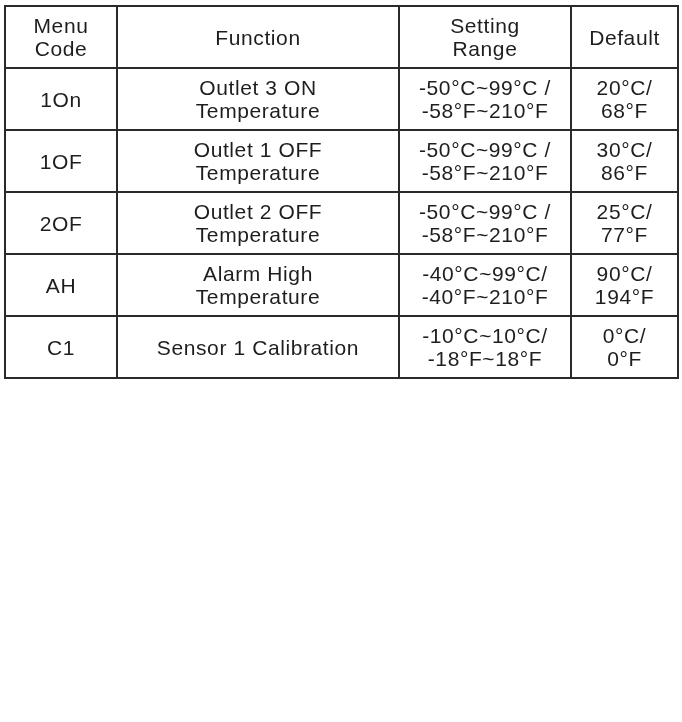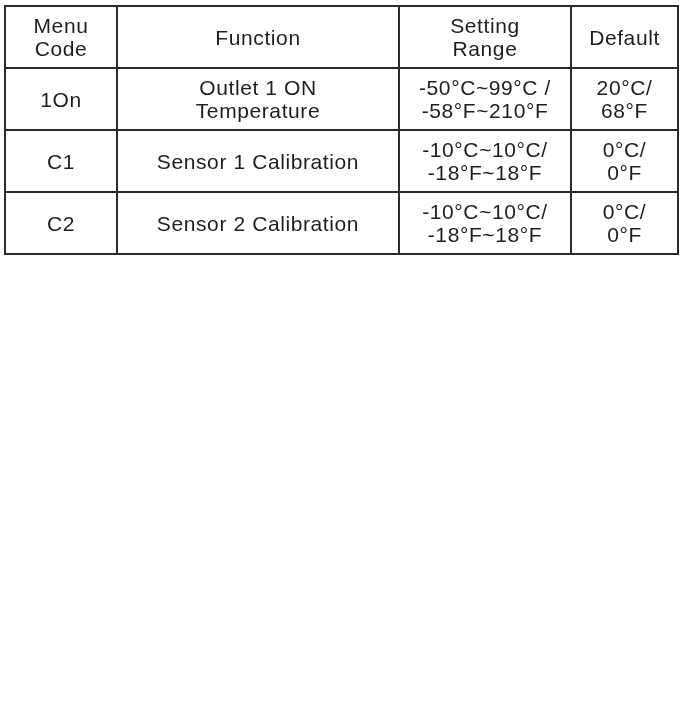--- a/index.html
+++ b/index.html
@@ -28,37 +28,56 @@
       <tr class="h64">
     <th>Menu
 Code</th>
     <th>Function</th>
     <th>Setting
 Range</th>
     <th>Default</th>
   </tr>
   <tr class="h64">
     <td>1On</td>
-    <td>Outlet 1 ON
+    <td>Outlet 3 ON
 Temperature</td>
     <td>-50°C~99°C /
 -58°F~210°F</td>
     <td>20°C/
 68°F</td>
+  </tr>
+  <tr class="h64">
+    <td>1OF</td>
+    <td>Outlet 1 OFF
+Temperature</td>
+    <td>-50°C~99°C /
+-58°F~210°F</td>
+    <td>30°C/
+86°F</td>
+  </tr>
+  <tr class="h64">
+    <td>2OF</td>
+    <td>Outlet 2 OFF
+Temperature</td>
+    <td>-50°C~99°C /
+-58°F~210°F</td>
+    <td>25°C/
+77°F</td>
+  </tr>
+  <tr class="h64">
+    <td>AH</td>
+    <td>Alarm High
+Temperature</td>
+    <td>-40°C~99°C/
+-40°F~210°F</td>
+    <td>90°C/
+194°F</td>
   </tr>
   <tr class="h64">
     <td>C1</td>
     <td>Sensor 1 Calibration</td>
     <td>-10°C~10°C/
 -18°F~18°F</td>
     <td>0°C/
 0°F</td>
   </tr>
-  <tr class="h64">
-    <td>C2</td>
-    <td>Sensor 2 Calibration</td>
-    <td>-10°C~10°C/
--18°F~18°F</td>
-    <td>0°C/
-0°F</td>
-  </tr>
 </tbody>
   </table>
 
 </body></html>

